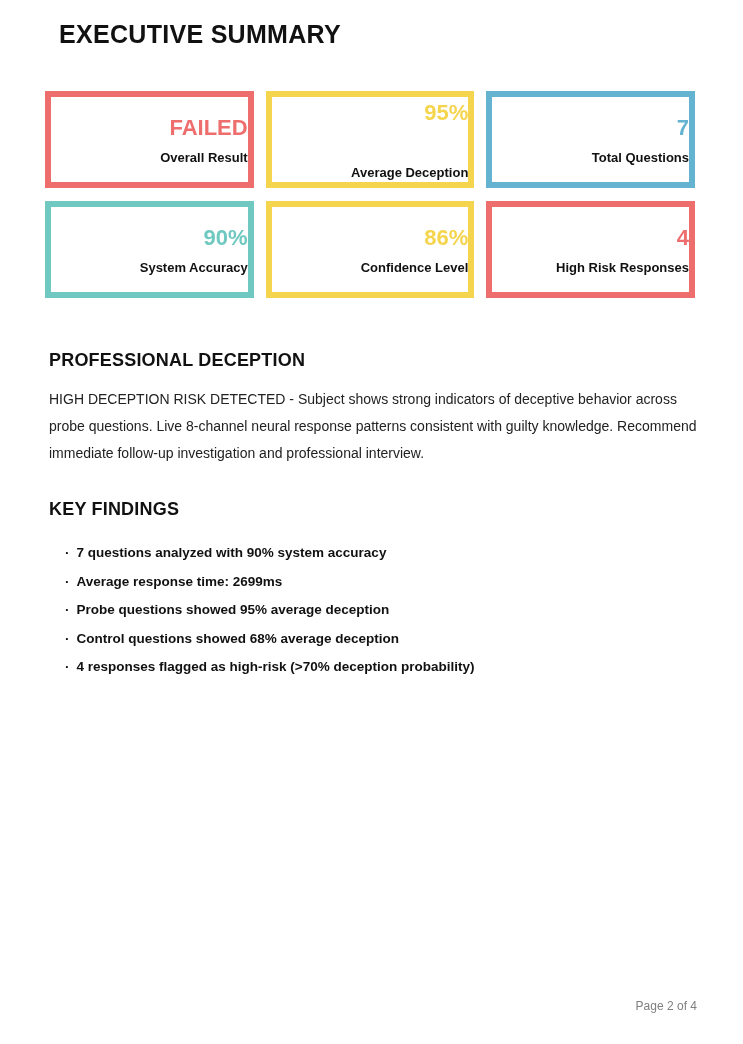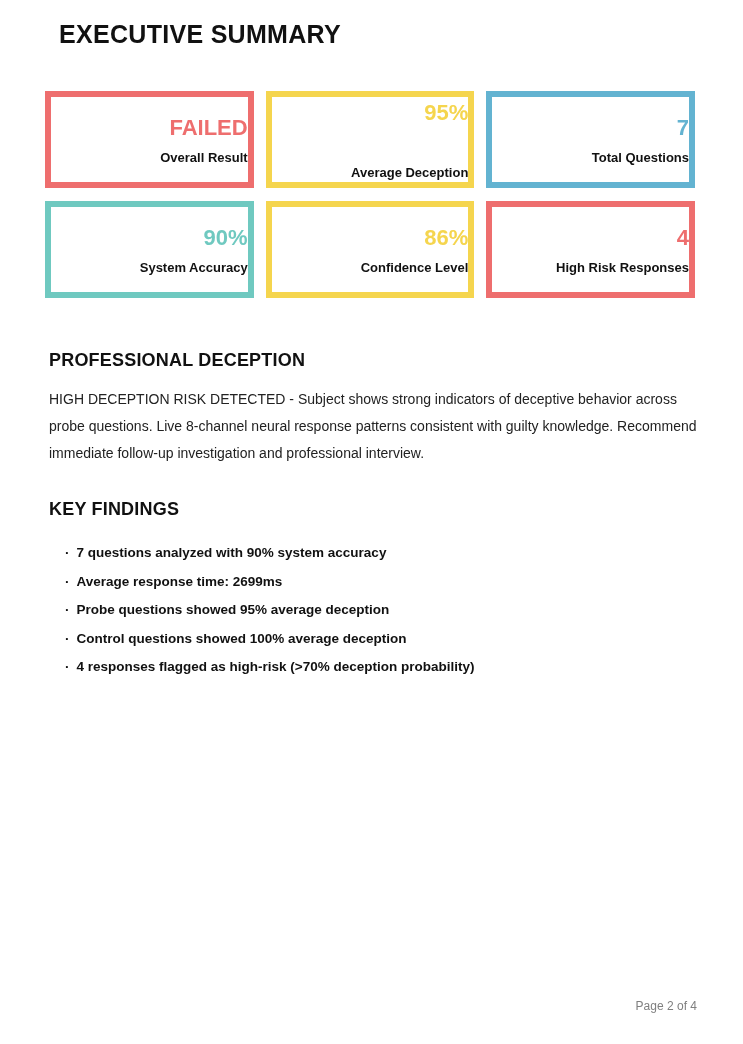--- a/index.html
+++ b/index.html
@@ -143,21 +143,21 @@
       <li class="finding-item">
     <span class="bullet-dot">·</span>
     <span>Average response time: 2699ms</span>
   </li>
       <li class="finding-item">
     <span class="bullet-dot">·</span>
     <span>Probe questions showed 95% average deception</span>
   </li>
       <li class="finding-item">
     <span class="bullet-dot">·</span>
-    <span>Control questions showed 100% average deception</span>
+    <span>Control questions showed 68% average deception</span>
   </li>
       <li class="finding-item">
     <span class="bullet-dot">·</span>
     <span>4 responses flagged as high-risk (&gt;70% deception probability)</span>
   </li>
     </ul>
 
   <div class="page-footer">Page 2 of 4</div>
 
 </div>

